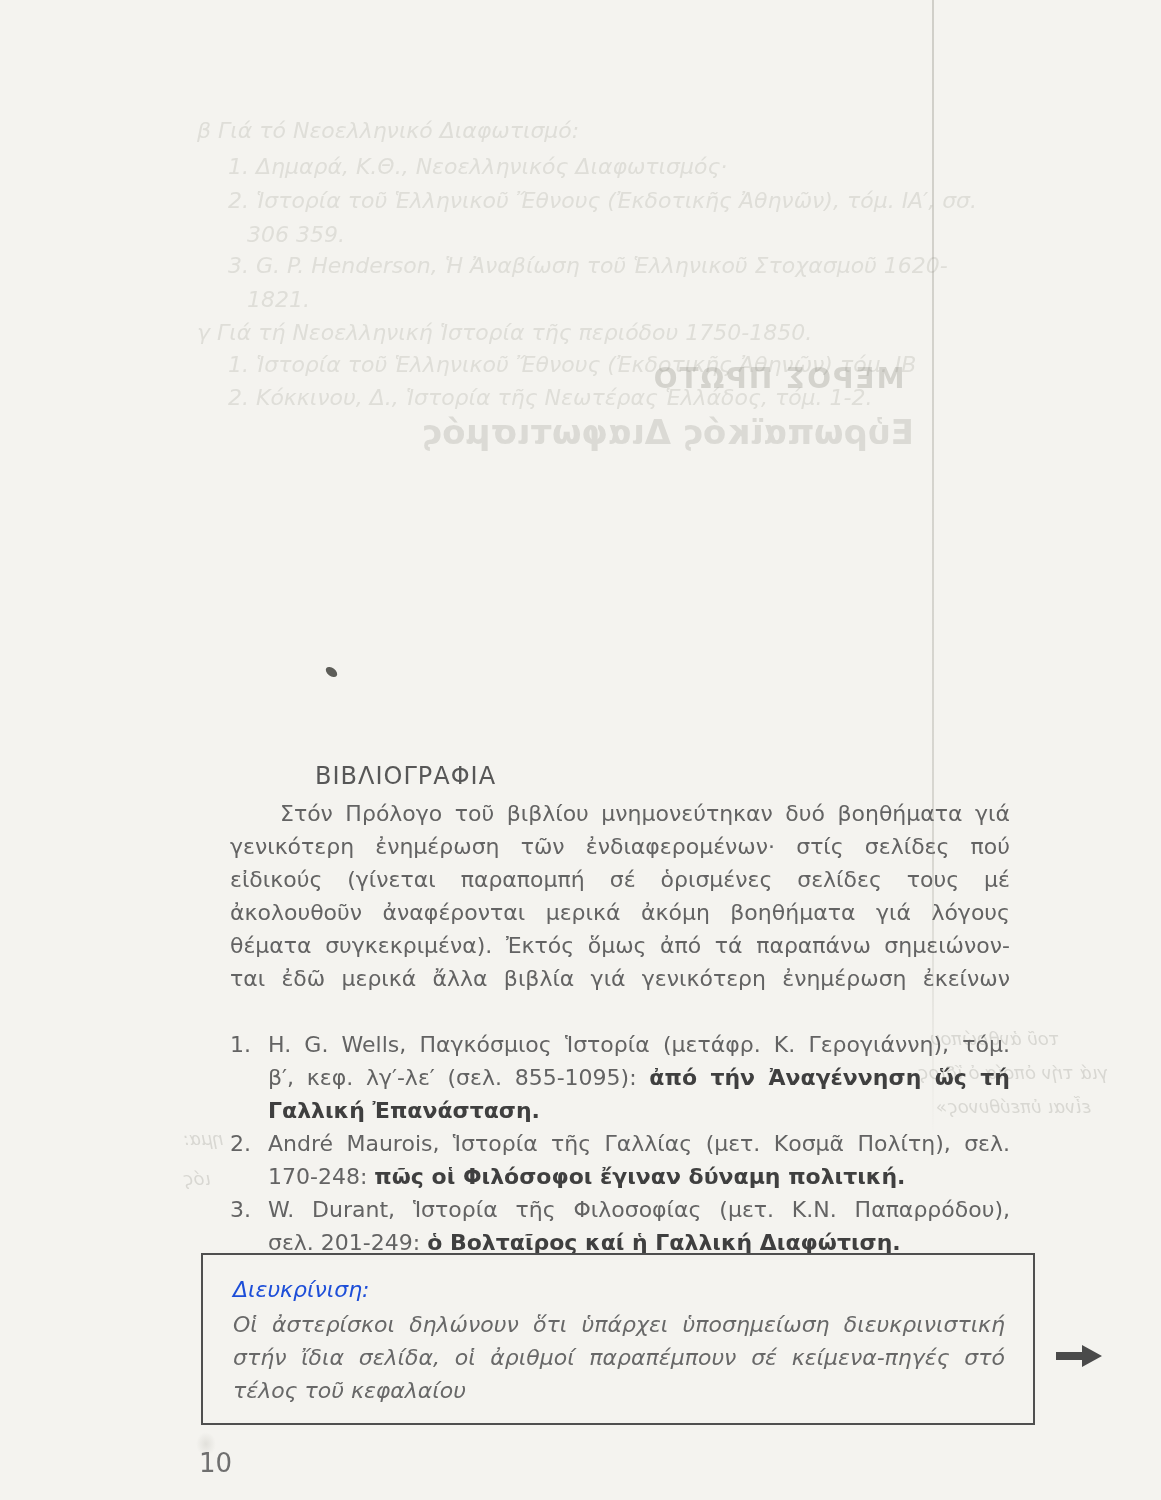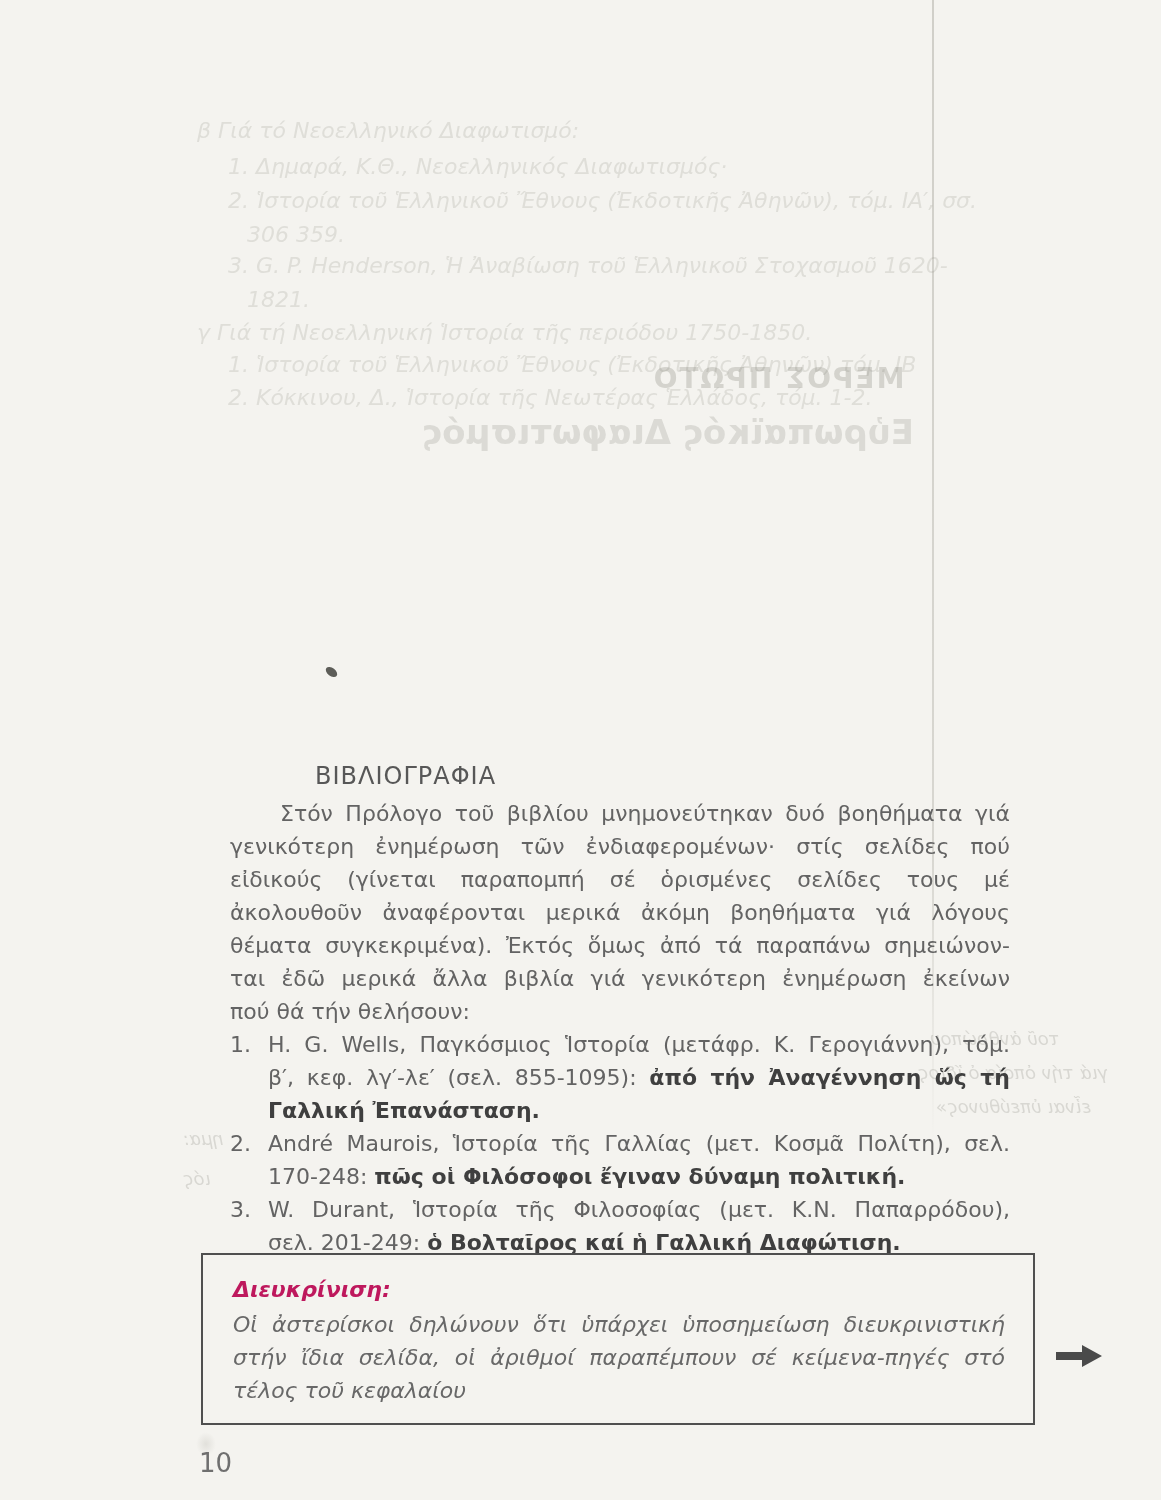--- a/index.html
+++ b/index.html
@@ -29,21 +29,21 @@
   .bib-item{display:flex;}
   .bib-num{width:38px;flex:0 0 38px;}
   .bib-body{flex:1;min-width:0;}
   .bib-item + .bib-item{margin-top:0;}
   b,.b{font-weight:bold;color:#3f3f3f;}
   
   .note-box{position:absolute;left:201px;top:1253px;width:834px;height:172px;
     border:2px solid #4f4f4f;box-sizing:border-box;background:rgba(244,243,239,0.6);}
   .note-inner{position:absolute;left:30px;right:28px;top:18px;
     font-style:italic;font-size:22px;line-height:33px;color:#686868;}
-  .note-title{font-weight:bold;color:#be185d;margin-bottom:2px;}
+  .note-title{font-weight:normal;color:#1d4ed8;margin-bottom:2px;}
   
   .page-num{position:absolute;left:186px;top:1448px;font-size:26px;color:#6f6f6f;margin-left:13px;}
   .arrow{position:absolute;left:1056px;top:1344px;width:46px;height:24px;}
   .smudge{position:absolute;left:196px;top:1432px;width:20px;height:24px;border-radius:50%;
     background:radial-gradient(ellipse at center,rgba(140,138,128,0.18),rgba(140,138,128,0) 70%);}
 </style>
 </head>
 <body>
 
 <div class="page">
@@ -73,21 +73,20 @@
 
   <div class="bib-heading">ΒΙΒΛΙΟΓΡΑΦΙΑ</div>
 
   <div class="col intro">
     <div class="jl indent1">Στόν Πρόλογο τοῦ βιβλίου μνημονεύτηκαν δυό βοηθήματα γιά</div>
     <div class="jl">γενικότερη ἐνημέρωση τῶν ἐνδιαφερομένων· στίς σελίδες πού</div>
     <div class="jl">εἰδικούς (γίνεται παραπομπή σέ ὁρισμένες σελίδες τους μέ</div>
     <div class="jl">ἀκολουθοῦν ἀναφέρονται μερικά ἀκόμη βοηθήματα γιά λόγους</div>
     <div class="jl">θέματα συγκεκριμένα). Ἐκτός ὅμως ἀπό τά παραπάνω σημειώνον-</div>
     <div class="jl">ται ἐδῶ μερικά ἄλλα βιβλία γιά γενικότερη ἐνημέρωση ἐκείνων</div>
-    <div class="ll">πού θά τήν θελήσουν:</div>
   </div>
 
   <div class="col bib-list">
 
     <div class="bib-item">
       <span class="bib-num">1.</span>
       <div class="bib-body">
         <div class="jl"><span>H. G. Wells, Παγκόσμιος Ἱστορία (μετάφρ. Κ. Γερογιάννη), τόμ.</span><span class="b"></span></div>
         <div class="jl"><span>β′, κεφ. λγ′-λε′ (σελ. 855-1095): </span><span class="b">ἀπό τήν Ἀναγέννηση ὥς τή</span></div>
         <div class="ll"><span></span><span class="b">Γαλλική Ἐπανάσταση.</span></div>

